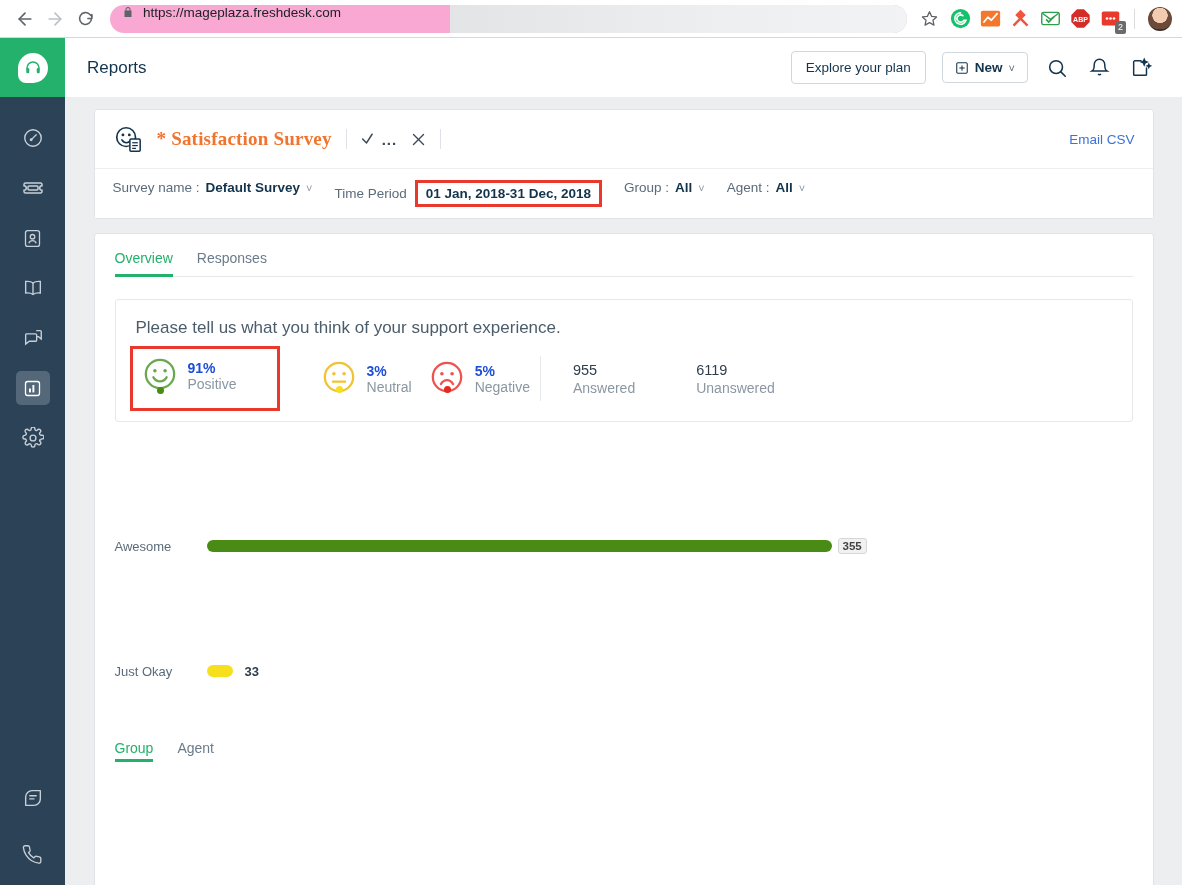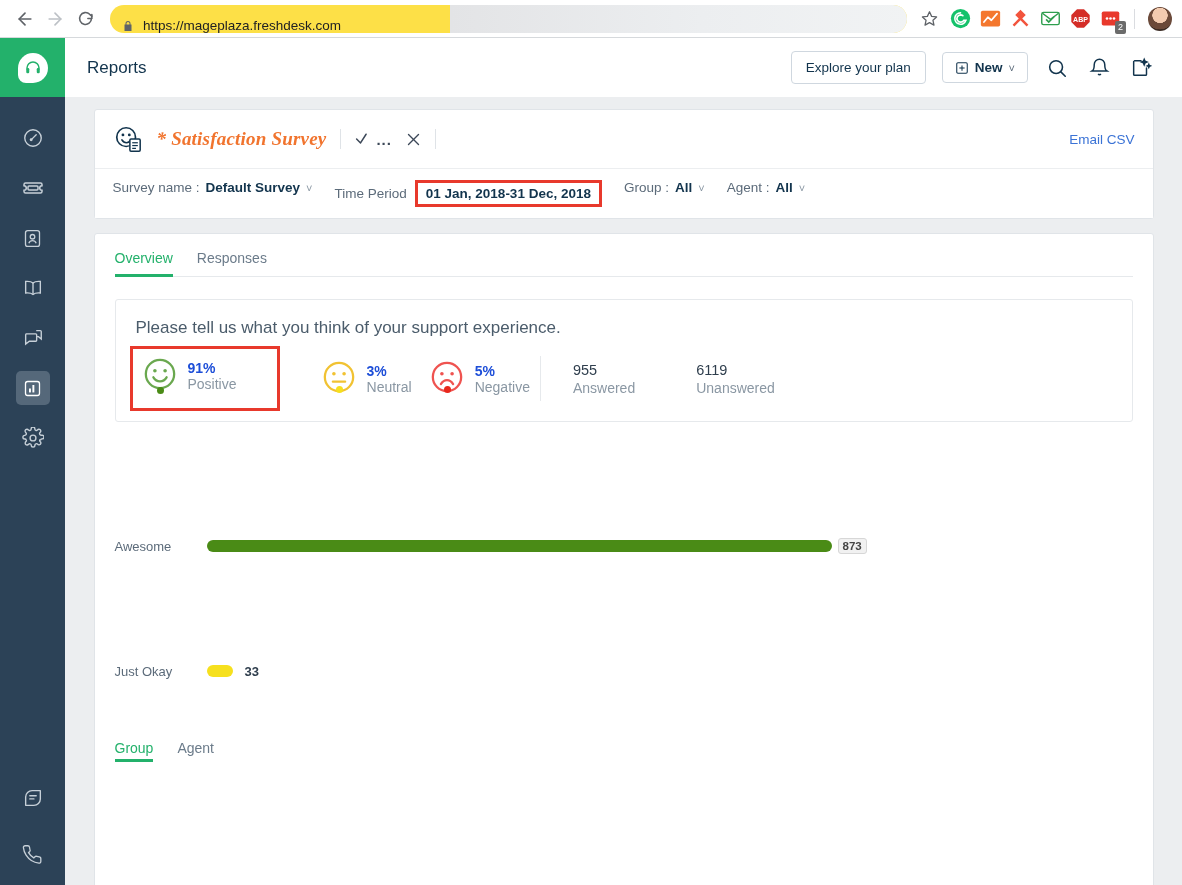--- a/index.html
+++ b/index.html
@@ -24,24 +24,24 @@
     width: 30px; height: 30px;
     display: flex; align-items: center; justify-content: center;
     color: #5f6368;
     flex: 0 0 auto;
   }
   .nav-btn.dim { color: #bdc1c6; }
   .omnibox {
     flex: 1 1 auto;
     height: 28px;
     margin: 0 8px 0 10px;
-    background: #fde047;
+    background: #f9a8d4;
     border-radius: 14px;
     display: flex;
-    align-items: flex-end;
+    align-items: flex-start;
     padding: 0 12px;
     max-width: 855px;
     position: relative;
     overflow: hidden;
   }
   .omnibox .lock { margin-right: 9px; display:flex; color:#5f6368; }
   .omnibox .url {
     font-size: 13.5px;
     color: #202124;
     white-space: nowrap;
@@ -149,21 +149,20 @@
   .survey-head {
     display: flex; align-items: center;
     padding: 14px 18px 14px 18px;
     border-bottom: 1px solid #eceef0;
     min-height: 49px;
   }
   .survey-icon { margin-right: 14px; display:flex; }
   .survey-title {
     font-size: 19px;
     color: #f1742e;
-    font-style: italic;
     font-weight: bold;
     font-family: "Liberation Serif", serif;
     letter-spacing: .2px;
   }
   .vdiv { width:1px; height:20px; background:#dfe3e7; margin: 0 14px; }
   .check-dots { color: #3c4858; display:flex; align-items:center; gap:1px; font-size: 15px;}
   .xbtn { color:#3c4858; margin-left: 14px; display:flex; }
   .email-csv { margin-left: auto; color: #3b73d6; font-size: 13.5px; }
 
   .filter-row {
@@ -589,21 +588,21 @@
               </div>
             </div>
           </div>
 
           <div class="chart">
 
             <div class="chart-row">
               <div class="chart-label">Awesome</div>
               <div class="bar-area">
                 <div class="bar" style="width:625px;background:#4a8b16"></div>
-                <div class="bar-badge">873</div>
+                <div class="bar-badge">355</div>
               </div>
             </div>
 
             <div class="chart-row">
               <div class="chart-label">Just Okay</div>
               <div class="bar-area">
                 <div class="bar" style="width:26px;background:#f6e01e"></div>
                 <div class="bar-plain">33</div>
               </div>
             </div>

